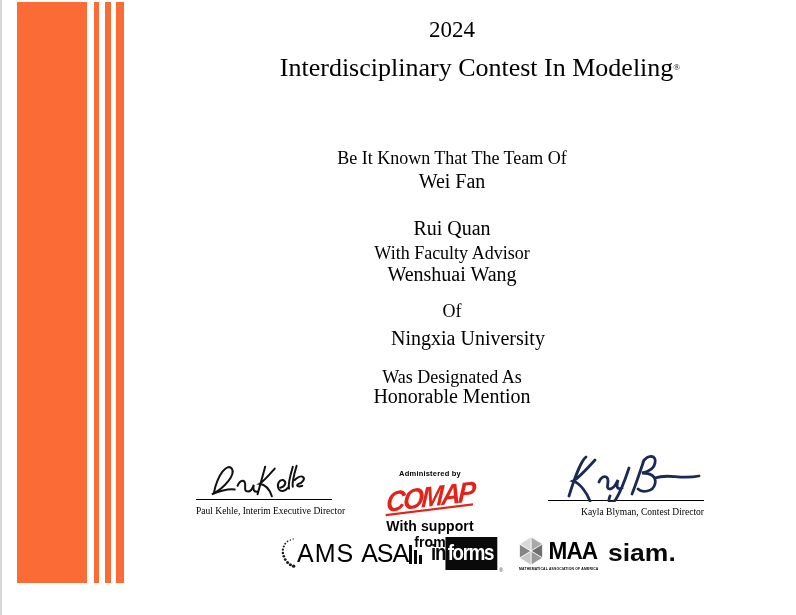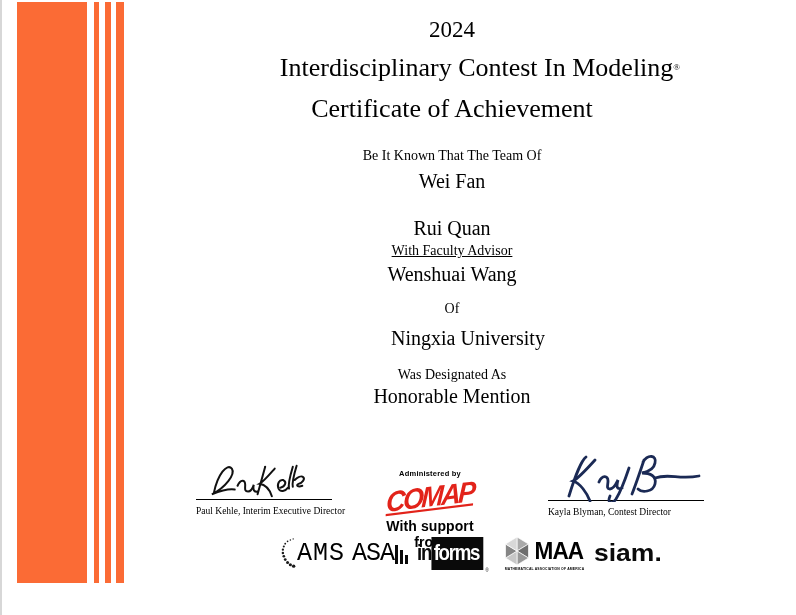--- a/index.html
+++ b/index.html
@@ -15,35 +15,35 @@
   .ribbon.s2{left:105px;width:6px;}
   .ribbon.s3{left:116px;width:8px;}
 
   
   .content{position:absolute;left:125px;top:0;width:620px;height:615px;}
   .cline{position:absolute;left:17px;width:100%;text-align:center;white-space:nowrap;}
   .year{top:17px;font-size:23px;}
   .title{top:53px;font-size:26px;padding-left:28px;}
   .title sup{font-size:9px;vertical-align:6px;}
   .subtitle{top:94px;font-size:26px;}
-  .small{font-size:14px;}
+  .small{font-size:18px;}
   .big{font-size:20px;}
   .t-intro{top:148px;}
   .t-m0{top:170px;}
   .t-m1{top:194px;}
   .t-m2{top:217px;}
-  .t-adv-label{top:243px;text-decoration:underline;}
+  .t-adv-label{top:243px;}
   .t-adv-name{top:263px;}
   .t-of{top:301px;}
   .t-inst{top:327px;padding-left:16px;}
   .t-desig-label{top:367px;}
   .t-desig{top:385px;}
 
   
-  .sig-block{position:absolute;text-align:left;}
+  .sig-block{position:absolute;text-align:right;}
   .sig-left{left:196px;top:461px;width:136px;}
   .sig-right{left:548px;top:452px;width:156px;}
   .sig-art{display:block;margin:0 auto;}
   .sig-left .sig-art{margin-left:10px;}
   .sig-line{height:0;border-top:1.6px solid #000;margin-top:-2px;}
   .sig-caption{font-size:9.5px;margin-top:6px;white-space:nowrap;}
   .sig-left path{stroke:var(--signature-ink-left,#111);fill:none;stroke-width:2.1;stroke-linecap:round;}
   .sig-right path{stroke:var(--signature-ink-right,#1B2A55);fill:none;stroke-width:2.8;stroke-linecap:round;}
 
   
@@ -54,21 +54,21 @@
     display:inline-block;margin:4px 0 2px 0;color:var(--comap-red,#E2231A);
     font-family:"Liberation Sans", sans-serif;font-weight:bold;font-style:italic;
     font-size:27px;letter-spacing:-2.5px;transform:rotate(-7deg) skewX(-10deg) scaleY(1.05);
     text-decoration:underline;text-underline-offset:2px;text-decoration-thickness:2px;
   }
   .support-label{font-size:14px;font-weight:bold;margin-top:3px;letter-spacing:0.1px;}
 
   
   .sponsors{position:absolute;left:281px;top:533px;width:330px;height:40px;
     display:flex;align-items:center;gap:9px;font-family:"Liberation Sans", sans-serif;}
-  .ams-asa{display:flex;align-items:center;font-family:Liberation Mono, monospace;}
+  .ams-asa{display:flex;align-items:center;font-family:Liberation Sans, sans-serif;}
   .ams-arc{margin-right:1px;}
   .ams-text{font-size:25px;letter-spacing:1px;}
   .asa-text{font-size:25px;margin-left:7px;letter-spacing:-1px;}
   .asa-bars{display:flex;align-items:flex-end;gap:2px;margin-left:1px;height:22px;}
   .asa-bars i{display:block;width:3px;background:#0a0a0a;}
   .asa-bars i:nth-child(1){height:19px;}
   .asa-bars i:nth-child(2){height:14px;}
   .asa-bars i:nth-child(3){height:9px;}
   .informs{display:flex;align-items:center;transform:scaleX(0.85);transform-origin:left center;
     font-weight:bold;position:relative;}
@@ -89,21 +89,20 @@
 <div class="edge-line"></div>
 
 <div class="ribbon band"></div>
 <div class="ribbon s1"></div>
 <div class="ribbon s2"></div>
 <div class="ribbon s3"></div>
 
 <div class="content">
   <div class="cline year">2024</div>
   <div class="cline title"><span>Interdisciplinary Contest In Modeling</span><sup>®</sup></div>
-  <div class="cline subtitle">Certificate of Achievement</div>
 
   <div class="cline small t-intro">Be It Known That The Team Of</div>
   <div class="cline big t-m0">Wei Fan</div>
   <div class="cline big t-m2">Rui Quan</div>
   <div class="cline small t-adv-label">With Faculty Advisor</div>
   <div class="cline big t-adv-name">Wenshuai Wang</div>
   <div class="cline small t-of">Of</div>
   <div class="cline big t-inst">Ningxia University</div>
   <div class="cline small t-desig-label">Was Designated As</div>
   <div class="cline big t-desig">Honorable Mention</div>

